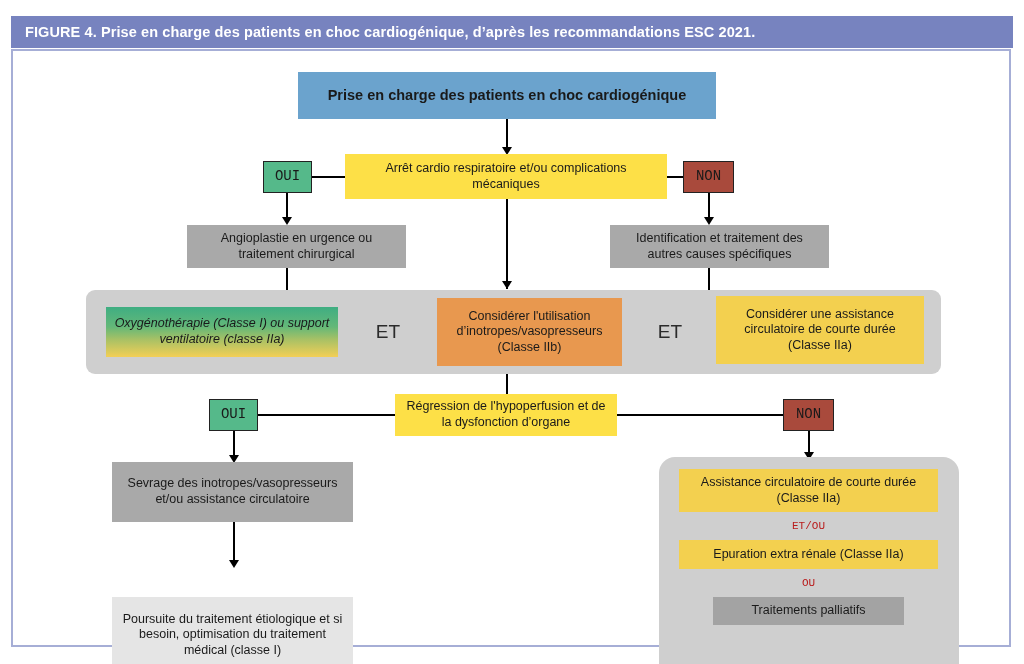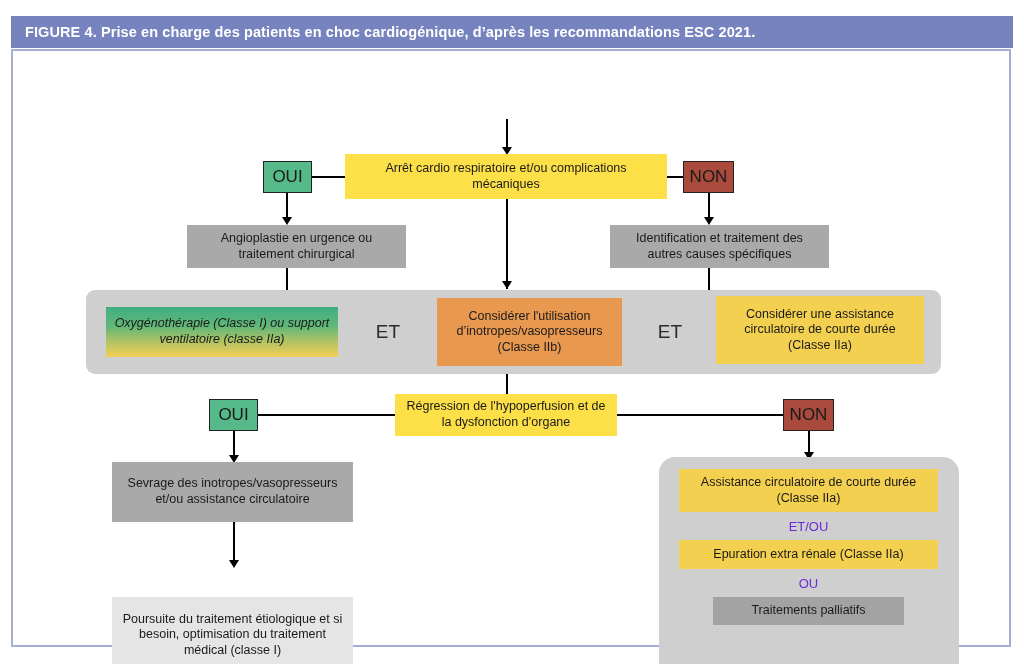--- a/index.html
+++ b/index.html
@@ -40,41 +40,41 @@
   .blue   {background:#6ba3cd;}
   .orchid {background:#fde047;}
   .grey   {background:#a9a9a9;}
   .green  {background:#e5e5e5;margin-top:28px;}
   .greenyel{background:linear-gradient(180deg,#3fae82 0%,#64b878 40%,#a8c165 65%,#f3cf56 100%);font-style:italic;}
   .orange {background:#e8984f;}
   .yellow {background:#f3d04f;}
   .lorange{background:#a3a3a3;}
 
   .tag{
-    border:1.5px solid #222;font-size:17px;
+    border:1.5px solid #222;font-size:14px;font-family:Liberation Mono, monospace;
   }
   .tag.oui{background:#55b98a;}
   .tag.non{background:#a94a3c;}
 
   
   .et-band{
     position:absolute;background:#cfcfcf;border-radius:9px;
   }
   .et-label{
     position:absolute;font-size:19px;color:#2b2b2b;
     display:flex;align-items:center;justify-content:center;
   }
 
   
   .panel{
     position:absolute;background:#cfcfcf;border-radius:16px;
   }
   .panel-conn{
-    position:absolute;font-size:13px;color:#6d28d9;
-    display:flex;align-items:center;justify-content:center;
+    position:absolute;font-size:11px;color:#b91c1c;
+    display:flex;align-items:center;justify-content:center;font-family:Liberation Mono, monospace;
   }
 
   
   .ln{position:absolute;background:#000000;}
   .ln.v{width:2px;}
   .ln.h{height:2px;}
   .arrow{
     position:absolute;width:0;height:0;
     border-left:5px solid transparent;border-right:5px solid transparent;
     border-top:8px solid #000000;
@@ -84,20 +84,21 @@
 <body>
 
 <div id="page">
 
   <div class="fig-header">
     <div class="fig-header-text">FIGURE 4. Prise en charge des patients en choc cardiogénique, d’après les recommandations ESC 2021.</div>
   </div>
 
   <div class="canvas">
 
+    <div class="node blue bold" style="left:285px;top:21px;width:418px;height:47px;padding:0 16px;">Prise en charge des patients en choc cardiogénique</div>
 
     <div class="ln v" style="left:493px;top:68px;height:30px;"></div>
     <div class="arrow" style="left:489px;top:96px;"></div>
 
     <div class="node orchid" style="left:332px;top:103px;width:322px;height:45px;padding:0 10px;">Arrêt cardio respiratoire et/ou complications mécaniques</div>
 
     <div class="node tag oui" style="left:250px;top:110px;width:49px;height:32px;">OUI</div>
     <div class="ln h" style="left:299px;top:125px;width:33px;"></div>
 
     <div class="node tag non" style="left:670px;top:110px;width:51px;height:32px;">NON</div>

